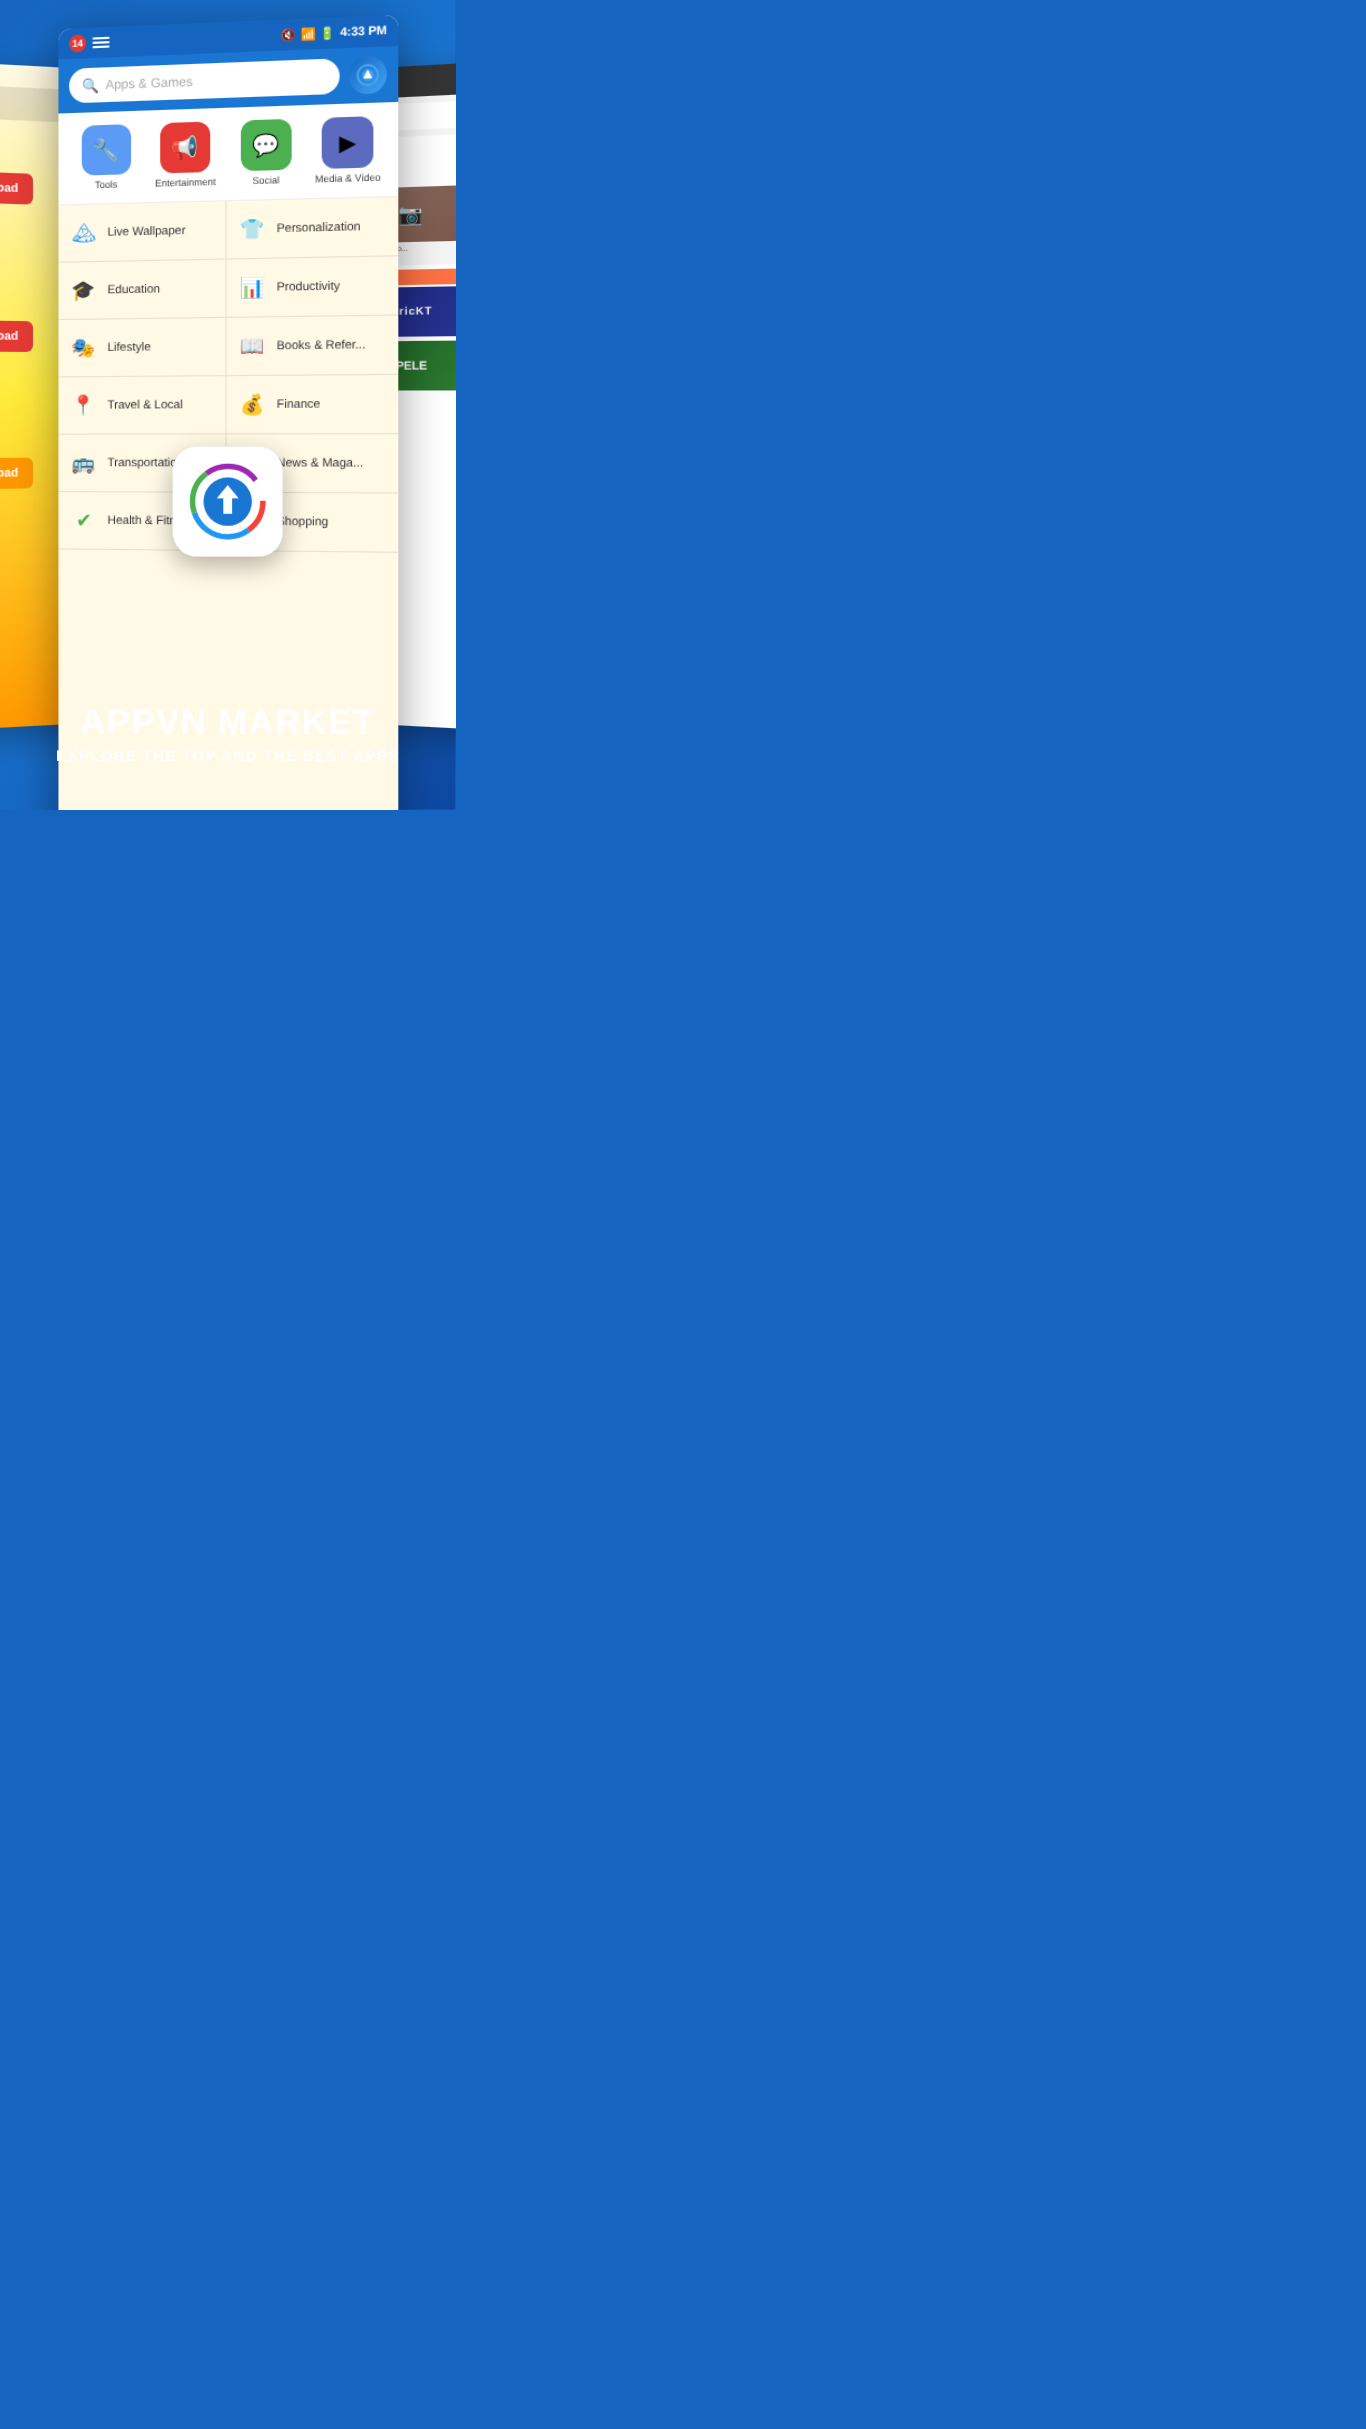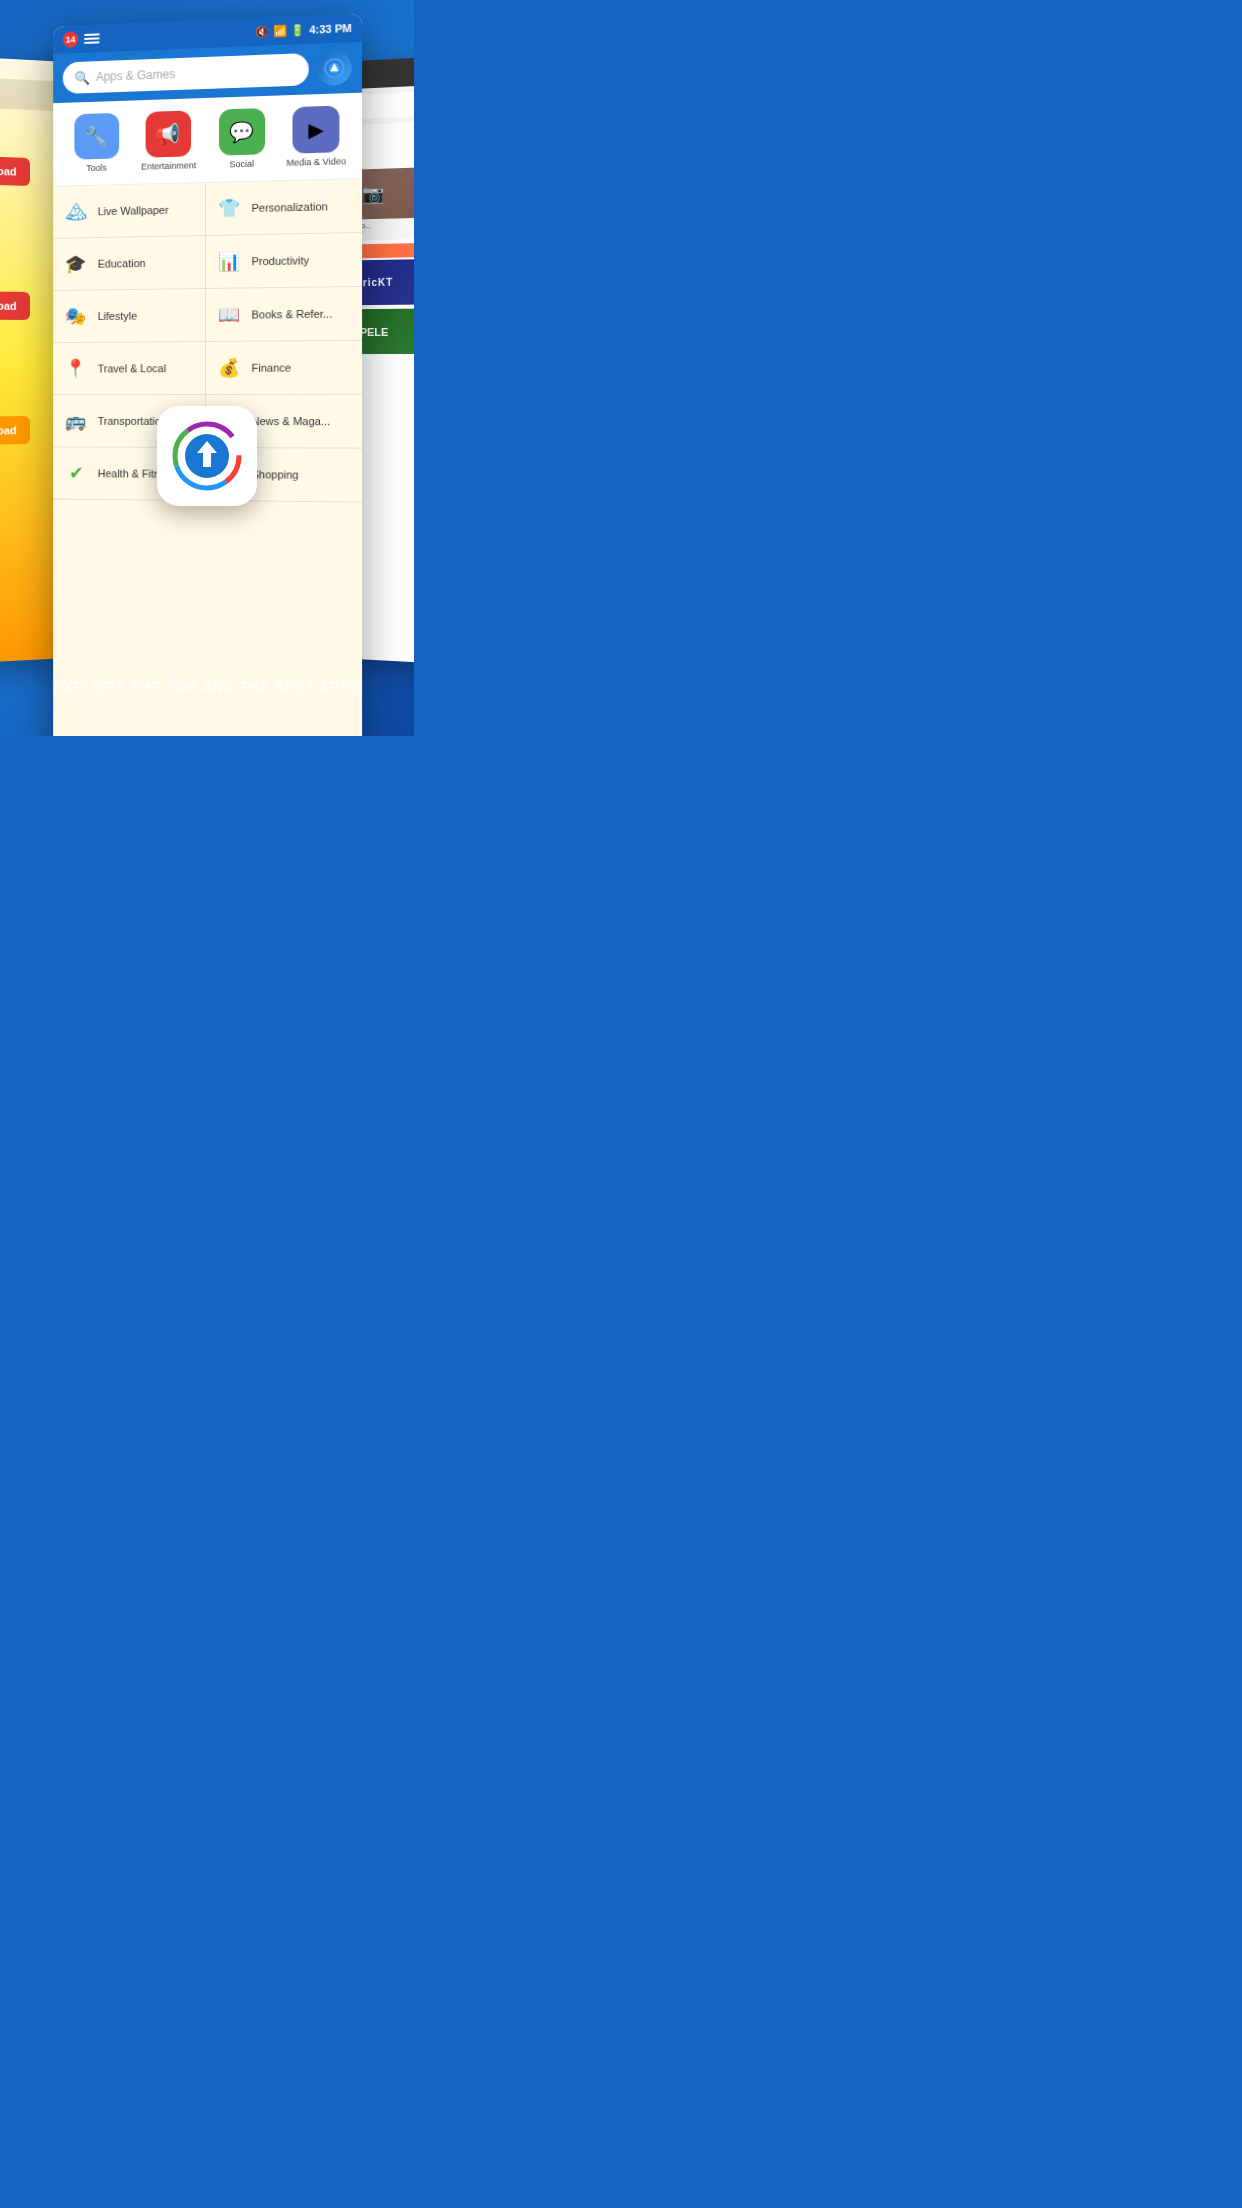--- a/index.html
+++ b/index.html
@@ -242,21 +242,21 @@
       font-size: 32px;
       font-weight: 900;
       color: white;
       letter-spacing: 1px;
       text-transform: uppercase;
       line-height: 1.1;
     }
 
     .sub-title {
       font-size: 14px;
-      font-weight: 400;
+      font-weight: 700;
       color: white;
       letter-spacing: 1px;
       text-transform: uppercase;
       margin-top: 4px;
       line-height: 1.3;
     }
 
     
     .phone-left {
       position: absolute;
@@ -622,14 +622,15 @@
       <circle cx="35" cy="35" r="32" fill="none" stroke="#9C27B0" stroke-width="5" stroke-dasharray="50 150" stroke-dashoffset="-130"></circle>
 
       <circle cx="35" cy="35" r="22" fill="#1976D2"></circle>
 
       <polygon points="35,20 45,32 39,32 39,46 31,46 31,32 25,32" fill="white"></polygon>
     </svg>
   </div>
 </div>
 
 <div class="bottom-text">
+  <div class="main-title">APPVN MARKET</div>
   <div class="sub-title">EXPLORE THE TOP AND THE BEST APPS</div>
 </div>
 
 </body></html>

